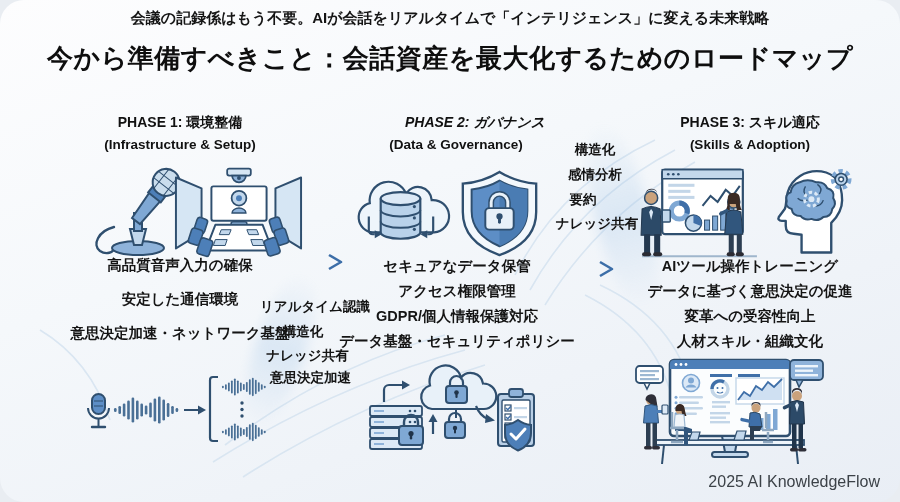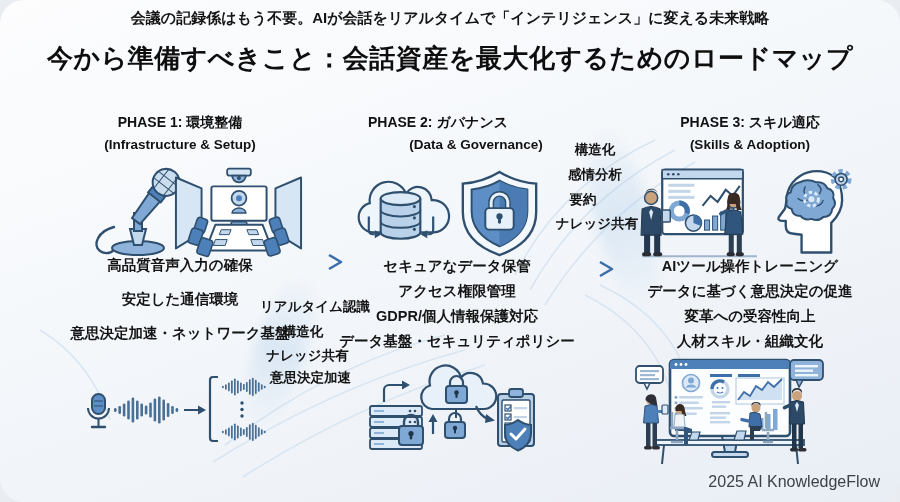--- a/index.html
+++ b/index.html
@@ -37,22 +37,22 @@
     </g>
   </svg>
   <div class="band" style="left:255px;top:270px;width:50px;height:160px;background:linear-gradient(180deg,rgba(150,190,228,0),rgba(150,190,228,.8),rgba(150,190,228,0));transform:rotate(18deg);"></div>
   <div class="band" style="left:595px;top:120px;width:54px;height:190px;background:linear-gradient(180deg,rgba(150,190,228,0),rgba(150,190,228,.8),rgba(150,190,228,0));transform:rotate(-14deg);"></div>
 
   <div class="abs ctr hdr-sub">会議の記録係はもう不要。AIが会話をリアルタイムで「インテリジェンス」に変える未来戦略</div>
   <div class="abs ctr hdr-title">今から準備すべきこと：会話資産を最大化するためのロードマップ</div>
 
   <div class="abs ctr phase-name" style="left:40px;top:114px;width:280px;">PHASE 1: 環境整備</div>
   <div class="abs ctr phase-sub" style="left:40px;top:137px;width:280px;">(Infrastructure &amp; Setup)</div>
-  <div class="abs ctr phase-name" style="left:306px;top:114px;width:264px;">PHASE 2: ガバナンス</div>
-  <div class="abs ctr phase-sub" style="left:344px;top:137px;width:264px;">(Data &amp; Governance)</div>
+  <div class="abs ctr phase-name" style="left:343px;top:114px;width:264px;font-style:italic;">PHASE 2: ガバナンス</div>
+  <div class="abs ctr phase-sub" style="left:324px;top:137px;width:264px;">(Data &amp; Governance)</div>
   <div class="abs ctr phase-name" style="left:614px;top:114px;width:272px;">PHASE 3: スキル適応</div>
   <div class="abs ctr phase-sub" style="left:614px;top:137px;width:272px;">(Skills &amp; Adoption)</div>
 
   <svg class="abs" style="left:86px;top:163px;" width="100" height="95" viewBox="0 0 100 95">
     <path d="M28,64 C12,68 6,82 14,88 C20,92 28,90 28,84" fill="none" stroke="#2f4f6f" stroke-width="2.4" stroke-linecap="round"></path>
     <ellipse cx="52" cy="85" rx="26" ry="7" fill="#8fb3da" stroke="#2f4f6f" stroke-width="2"></ellipse>
     <path d="M44,66 L60,66 L56,82 L48,82 Z" fill="#c3d8ec" stroke="#2f4f6f" stroke-width="2"></path>
     <rect x="48" y="50" width="8" height="18" fill="#7fa8d4" stroke="#2f4f6f" stroke-width="2"></rect>
     <g transform="rotate(38 50 58)">
       <path d="M43,26 L57,26 L55,58 L45,58 Z" fill="#7fa8d4" stroke="#2f4f6f" stroke-width="2"></path>

